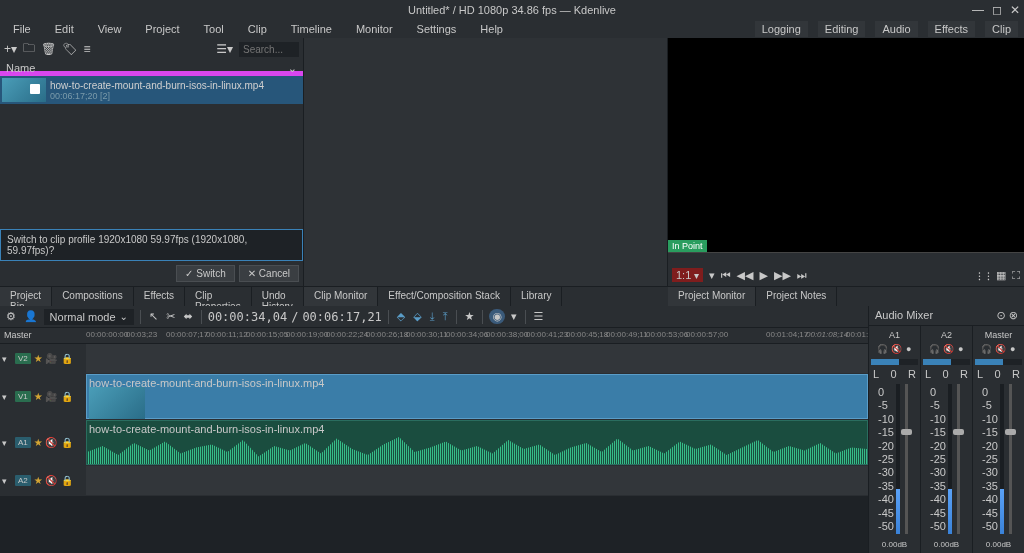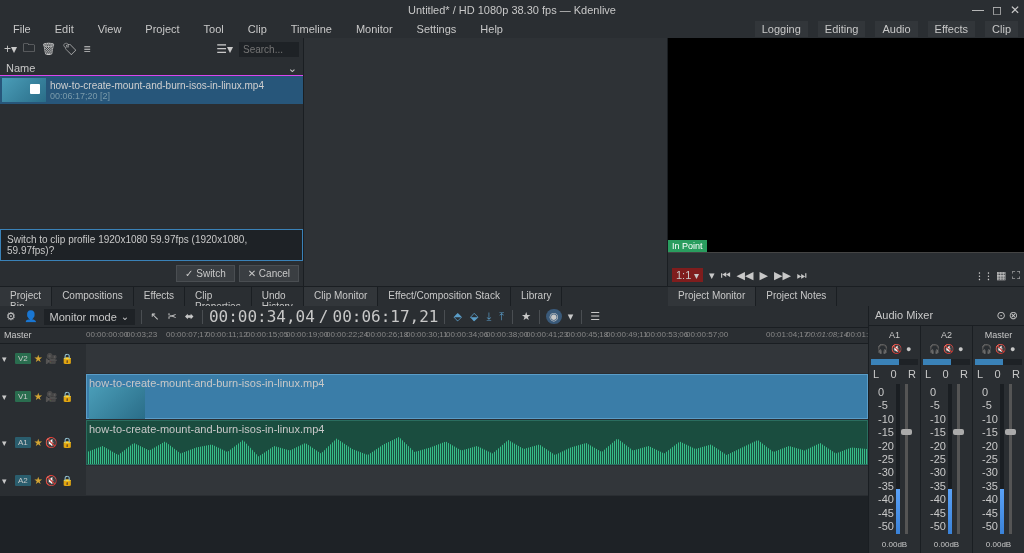--- a/index.html
+++ b/index.html
@@ -11,21 +11,21 @@
 .menubar{height:18px;background:#2a2e32;display:flex;align-items:center;padding:0 6px;justify-content:space-between}
 .menubar .left,.menubar .right{display:flex;gap:10px}
 .menu-item{padding:2px 7px;cursor:pointer}
 .right .menu-item{background:#32363a}
 .main{display:flex;height:248px}
 .left-panel{width:304px;display:flex;flex-direction:column;border-right:1px solid #1a1e22}
 .proj-toolbar{height:22px;background:#2a2e32;display:flex;align-items:center;padding:0 4px;gap:6px}
 .proj-toolbar .icn{cursor:pointer;font-size:12px}
 .proj-toolbar .spacer{flex:1}
 .proj-toolbar .search{background:#1e2226;border:none;padding:2px 4px;width:60px;color:#999;font-size:10px}
-.name-header{height:16px;background:#2a2e32;padding:2px 6px;display:flex;justify-content:space-between;border-bottom:1px solid #d946ef}
+.name-header{height:16px;background:#2a2e32;padding:2px 6px;display:flex;justify-content:space-between;border-bottom:5px solid #d946ef}
 .clip-list{flex:1;background:#2a2e32;overflow:hidden}
 .clip-item{display:flex;align-items:center;padding:2px;background:#27567a}
 .clip-thumb{width:44px;height:24px;background:linear-gradient(135deg,#4a9db8,#2a6d88);margin-right:4px;position:relative}
 .clip-thumb::after{content:"";position:absolute;right:6px;top:6px;width:10px;height:10px;background:#fff;border-radius:1px}
 .clip-info{display:flex;flex-direction:column}
 .clip-name{font-size:10px;color:#d0d0d0}
 .clip-time{font-size:9px;color:#7a9aaa}
 .prompt-bar{background:#1e2226;border:1px solid #3a82b8;padding:4px 6px;font-size:10px}
 .prompt-btns{display:flex;justify-content:flex-end;gap:4px;padding:4px}
 .btn{background:#3a3e42;border:1px solid #4a4e52;padding:2px 8px;cursor:pointer;font-size:10px}
@@ -39,21 +39,21 @@
 .monitor-ctrl .dd{background:#7f1d1d;padding:1px 4px;font-size:10px}
 .tabs-row{height:20px;background:#2a2e32;display:flex;border-top:1px solid #1a1e22}
 .tab{padding:3px 10px;font-size:10px;cursor:pointer;border-right:1px solid #1a1e22}
 .tab.active{background:#32363a}
 .timeline-area{display:flex;height:247px}
 .timeline-main{flex:1;display:flex;flex-direction:column;overflow:hidden}
 .tl-toolbar{height:22px;background:#2a2e32;display:flex;align-items:center;padding:0 4px;gap:4px;border-bottom:1px solid #1a1e22}
 .tl-toolbar .icn{cursor:pointer;font-size:11px;padding:2px}
 .tl-toolbar .sep{width:1px;height:14px;background:#4a4e52;margin:0 2px}
 .tl-toolbar .mode{background:#1e2226;padding:2px 6px;font-size:10px;display:flex;align-items:center;gap:4px}
-.tl-toolbar .tc{font-size:16px;font-family:monospace}
+.tl-toolbar .tc{font-size:12px;font-family:monospace}
 .tl-ruler{height:16px;background:#2a2e32;display:flex;position:relative;overflow:hidden;border-bottom:1px solid #1a1e22}
 .tl-ruler .master-lbl{width:86px;font-size:9px;padding:2px 4px;background:#2a2e32;flex-shrink:0}
 .tl-ruler .ticks{flex:1;display:flex;position:relative}
 .tl-ruler .tick{font-size:8px;color:#888;position:absolute;top:2px}
 .tracks{flex:1;background:#1e2226;overflow:hidden;position:relative}
 .track{display:flex;height:30px;border-bottom:1px solid #2a2e32}
 .track.tall{height:46px}
 .track-head{width:86px;background:#2a2e32;display:flex;align-items:center;padding:0 2px;gap:3px;flex-shrink:0}
 .track-head .expand{width:10px;cursor:pointer;font-size:9px}
 .track-head .lbl{background:#2a6d4f;padding:1px 3px;font-size:8px;border-radius:1px}
@@ -81,21 +81,21 @@
 .meter-bar{width:4px;background:#1a1e22;position:relative}
 .meter-bar .level{position:absolute;bottom:0;left:0;right:0;height:30%;background:linear-gradient(to top,#3a82d8,#5aa2f8)}
 .fader{width:3px;background:#555;position:relative;margin:0 3px}
 .fader .knob{position:absolute;top:30%;left:-4px;width:11px;height:6px;background:#aaa;border-radius:2px}
 .ch-db{font-size:8px;padding:2px}
 </style>
 </head>
 <body>
 
 <div class="titlebar">
-  <span class="title">Untitled* / HD 1080p 38.30 fps — Kdenlive</span>
+  <span class="title">Untitled* / HD 1080p 34.86 fps — Kdenlive</span>
   <div class="winbtns">
     <span>—</span>
     <span>◻</span>
     <span>✕</span>
   </div>
 </div>
 
 <div class="menubar">
   <div class="left" id="menu-left">
       <span class="menu-item">File</span>
@@ -189,21 +189,21 @@
       <span class="tab active">Project Monitor</span>
       <span class="tab">Project Notes</span>
     </div>
 </div>
 
 <div class="timeline-area">
   <div class="timeline-main">
     <div class="tl-toolbar">
       <span class="icn">⚙</span>
       <span class="icn">👤</span>
-      <span class="mode"><span>Monitor mode</span> ⌄</span>
+      <span class="mode"><span>Normal mode</span> ⌄</span>
       <span class="sep"></span>
       <span class="icn">↖</span>
       <span class="icn">✂</span>
       <span class="icn">⬌</span>
       <span class="sep"></span>
       <span class="tc">00:00:34,04</span>
       <span class="tc"> / </span>
       <span class="tc">00:06:17,21</span>
       <span class="sep"></span>
       <span class="icn" style="color:#5a9dc8">⬘</span>

